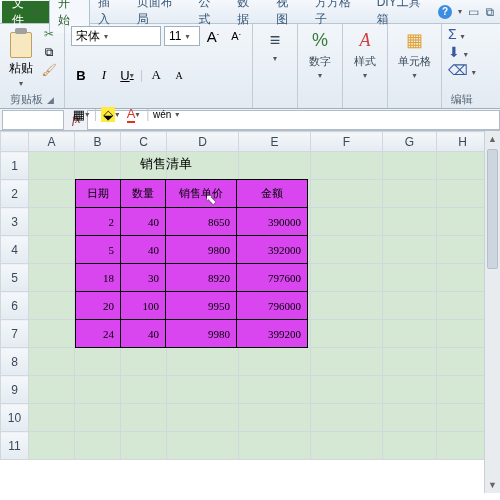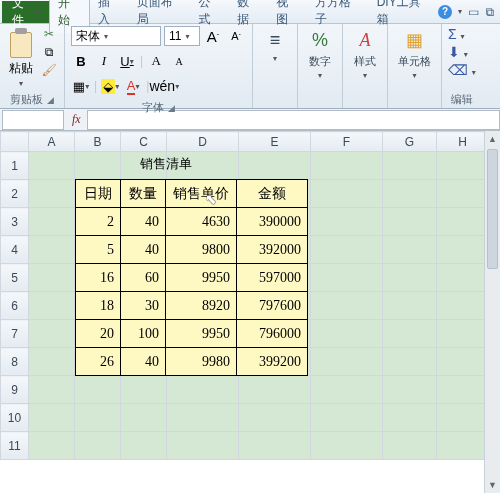--- a/index.html
+++ b/index.html
@@ -21,21 +21,21 @@
 
 .paste-btn { display: flex; flex-direction: column; align-items: center; gap: 2px; padding: 2px; cursor: pointer; }
 .clipboard-icon { width: 26px; height: 30px; position: relative; }
 .clipboard-icon::before { content: ""; position: absolute; inset: 4px 2px 0 2px; background: #f8e8c0; border: 1px solid #c0a060; border-radius: 2px; }
 .clipboard-icon::after { content: ""; position: absolute; top: 0; left: 7px; width: 12px; height: 6px; background: #a0a0a0; border-radius: 2px; }
 .side-btns { display: flex; flex-direction: column; gap: 2px; }
 .small-icon { width: 18px; height: 16px; cursor: pointer; display: flex; align-items: center; justify-content: center; font-size: 12px; }
 .scissors { color: #3a7a3a; }
 .brush { color: #c08040; }
 
-.font-group .row { display: flex; align-items: center; gap: 3px; margin-bottom: 3px; }
+.font-group .row { display: flex; align-items: center; gap: 3px; margin-bottom: 17px; }
 .combo { background: #fff; border: 1px solid #a0b0c0; height: 20px; display: flex; align-items: center; padding: 0 4px; font-size: 12px; cursor: pointer; }
 .combo .arrow { margin-left: 4px; font-size: 8px; color: #555; }
 .font-name { width: 90px; }
 .font-size { width: 36px; }
 .btn-sq { width: 20px; height: 20px; border: 1px solid transparent; display: flex; align-items: center; justify-content: center; cursor: pointer; font-size: 13px; }
 .bold { font-weight: bold; }
 .italic { font-style: italic; font-family: serif; }
 .underline { text-decoration: underline; }
 
 .big-btn { display: flex; flex-direction: column; align-items: center; padding: 2px 4px; cursor: pointer; gap: 2px; font-size: 11px; color: #3a4a5a; }
@@ -51,21 +51,21 @@
 .grid { border-collapse: collapse; table-layout: fixed; }
 .grid th, .grid td { border: 1px solid #d0d7de; font-size: 12px; font-weight: normal; }
 .grid .colhdr th { background: linear-gradient(#f4f7fa,#e4ebf1); color: #3a4a5a; height: 20px; text-align: center; }
 .grid .rowhdr { background: linear-gradient(#f4f7fa,#e4ebf1); color: #3a4a5a; width: 28px; text-align: center; }
 .grid .corner { background: #e4ebf1; width: 28px; }
 .grid td.cell { background: #d4e8d4; height: 28px; padding: 0 4px; }
 .colA{width:46px}.colB{width:46px}.colC{width:46px}.colD{width:72px}.colE{width:72px}.colF{width:72px}.colG{width:54px}.colH{width:52px}
 
 .data-table { position: absolute; left: 75px; top: 48px; border-collapse: collapse; }
 .sales-title { position: absolute; left: 140px; top: 24px; font-size: 13px; font-family: SimSun; }
-.data-table th, .data-table td { border: 1px solid #000; font-size: 14px; font-family: SimSun; background: #fef9c3; }
+.data-table th, .data-table td { border: 1px solid #000; font-size: 11px; font-family: SimSun; background: #d946ef; }
 .data-table th { height: 28px; font-weight: normal; text-align: center; }
 .data-table td { height: 28px; text-align: right; padding: 0 6px; }
 .data-table .c1{width:45px}.data-table .c2{width:45px}.data-table .c3{width:71px}.data-table .c4{width:71px}
 
 .cursor-ptr { position: absolute; left: 205px; top: 60px; font-size: 14px; color: #fff; text-shadow: 0 0 1px #000,0 0 1px #000; pointer-events:none; }
 
 .scroll-v { position: absolute; right: 0; top: 0; bottom: 0; width: 16px; background: #e8ecef; border-left: 1px solid #c8d0d8; }
 .scroll-v .thumb { position: absolute; left: 2px; right: 2px; top: 18px; height: 120px; background: #cdd6de; border: 1px solid #b4c0cc; border-radius: 2px; }
 .scroll-v .arr { position: absolute; left: 0; right: 0; height: 16px; text-align: center; font-size: 9px; color: #666; line-height: 16px; }
 </style>
@@ -146,21 +146,21 @@
           <span style="color:#c0c8d0;">|</span>
           <div class="btn-sq">
               <span style="background:#ffeb3b;padding:0 2px;">⬙</span>
               <span class="arrow-dn">▾</span>
             </div>
           <div class="btn-sq">
               <span style="color:#d32;border-bottom:2px solid #d32;">A</span>
               <span class="arrow-dn">▾</span>
             </div>
           <span style="color:#c0c8d0;">|</span>
-          <div class="btn-sq" style="font-size:14px;">wén</div>
+          <div class="btn-sq" style="font-size:10px;">wén</div>
           <span class="arrow-dn">▾</span>
         </div>
       </div>
       <div class="group-label">
           <span>字体</span>
           <span class="launcher">◢</span>
         </div>
     </div>
 
     <div class="group">
@@ -368,49 +368,43 @@
       <tbody>
         <tr>
           <th class="c1">日期</th>
           <th class="c2">数量</th>
           <th class="c3">销售单价</th>
           <th class="c4">金额</th>
         </tr>
         <tr>
           <td class="c1">2</td>
           <td class="c2">40</td>
-          <td class="c3">4630</td>
+          <td class="c3">8650</td>
           <td class="c4">390000</td>
         </tr>
         <tr>
           <td class="c1">5</td>
           <td class="c2">40</td>
           <td class="c3">9800</td>
           <td class="c4">392000</td>
         </tr>
         <tr>
-          <td class="c1">16</td>
-          <td class="c2">60</td>
-          <td class="c3">9950</td>
-          <td class="c4">597000</td>
-        </tr>
-        <tr>
           <td class="c1">18</td>
           <td class="c2">30</td>
           <td class="c3">8920</td>
           <td class="c4">797600</td>
         </tr>
         <tr>
           <td class="c1">20</td>
           <td class="c2">100</td>
           <td class="c3">9950</td>
           <td class="c4">796000</td>
         </tr>
         <tr>
-          <td class="c1">26</td>
+          <td class="c1">24</td>
           <td class="c2">40</td>
           <td class="c3">9980</td>
           <td class="c4">399200</td>
         </tr>
       </tbody>
     </table>
 
   <div class="cursor-ptr">⬉</div>
 
   <div class="scroll-v">

